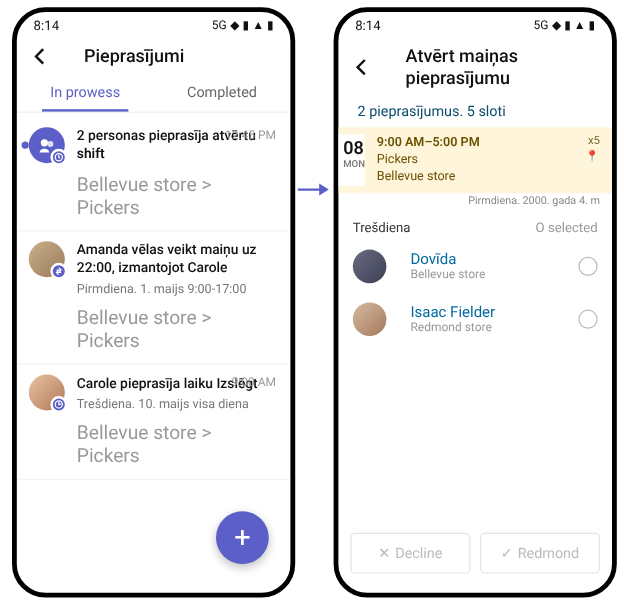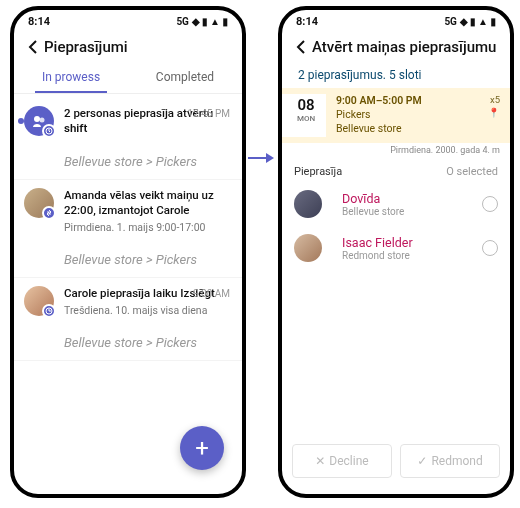--- a/index.html
+++ b/index.html
@@ -1,61 +1,61 @@
 <!DOCTYPE html>
 <html><head>
 <meta charset="utf-8">
 <style>
   * { box-sizing: border-box; margin: 0; padding: 0; font-family: -apple-system, "Segoe UI", Roboto, sans-serif; }
   body { background: #fff; width: 520px; height: 508px; position: relative; }
   .phone { position: absolute; width: 236px; height: 492px; border: 4px solid #000; border-radius: 28px; background: #fff; overflow: hidden; top: 6px; }
   #phone1 { left: 10px; }
   #phone2 { left: 278px; }
-  .statusbar { height: 22px; display: flex; justify-content: space-between; align-items: center; padding: 0 14px; font-size: 11px; font-weight: 700; color: #111; }
+  .statusbar { height: 22px; display: flex; justify-content: space-between; align-items: center; padding: 0 14px; font-size: 11px; font-weight: 400; color: #111; }
   .status-icons { display: flex; gap: 3px; align-items: center; font-size: 10px; margin-left: 36px; }
-  .header { display: flex; align-items: center; gap: 2px; padding: 6px 10px 4px 10px; }
+  .header { display: flex; align-items: center; gap: 28px; padding: 6px 10px 4px 10px; }
   .back-arrow svg { display: block; }
   .header-title { font-size: 15px; font-weight: 500; color: #111; }
   .tabs { display: flex; height: 34px; border-bottom: 1px solid #eee; }
   .tab { flex: 1; display: flex; align-items: center; justify-content: center; font-size: 12px; color: #666; position: relative; }
   .tab.active { color: #5b5fc7; }
   .tab.active::after { content:""; position:absolute; bottom:0; left: 18%; right:18%; height:2px; background:#5b5fc7; }
   .list { padding: 4px 0; }
   .item { display: flex; padding: 8px 10px 10px 10px; align-items: flex-start; border-bottom: 1px solid #f3f3f3; position: relative; }
   .avatar { width: 30px; height: 30px; border-radius: 50%; flex-shrink:0; margin-right: 10px; position: relative; display:block; }
   .avatar.purple { background: #5b5fc7; display:flex; align-items:center; justify-content:center; }
   .avatar.photo1 { background: linear-gradient(135deg,#c9b08a,#9b7a5a); }
   .avatar.photo2 { background: linear-gradient(135deg,#e7c3a2,#b27859); }
   .avatar.photo3 { background: linear-gradient(135deg,#696b80,#3d3f55); }
   .avatar.photo4 { background: linear-gradient(135deg,#d6bba2,#a3785a); }
   .badge { position:absolute; bottom:-2px; right:-2px; width:14px; height:14px; border-radius:50%; background:#5b5fc7; border:2px solid #fff; display:flex; align-items:center; justify-content:center; }
   .badge svg { display:block; }
   .item-body { flex: 1; min-width: 0; }
   .item-title { font-size: 11.5px; color: #111; line-height: 1.3; font-weight: 500; }
   .item-title .bold { font-weight: 600; }
   .item-sub { font-size: 10.5px; color: #777; margin-top: 3px; }
-  .item-sub2 { font-size: 13px; color: #999; margin-top: 18px; font-style: italic; }
+  .item-sub2 { font-size: 16px; color: #999; margin-top: 8px; }
   .item-time { font-size: 10px; color: #999; position:absolute; right:12px; top:10px; }
   .dot { width:6px; height:6px; border-radius:50%; background:#5b5fc7; position:absolute; left:4px; top:20px; }
   .fab { position:absolute; bottom: 24px; right: 18px; width: 44px; height: 44px; border-radius: 50%; background:#5b5fc7; display:flex; align-items:center; justify-content:center; color:#fff; font-size:24px; box-shadow: 0 3px 8px rgba(0,0,0,0.25); }
   
   .summary { padding: 8px 12px 4px 16px; font-size: 12px; color:#0c4a6e; }
   .shift-card { display:flex; background:#fff5db; margin:2px 0 0 0; padding:6px 10px; gap:10px; align-items:flex-start; position:relative; }
-  .shift-date { width:44px; text-align:center; font-size:15px; font-weight:600; color:#111; line-height:1; background:#fff; align-self:stretch; padding-top:4px; margin-left:-10px; padding-left:4px;}
+  .shift-date { width:22px; font-size:15px; font-weight:600; color:#111; line-height:1; background:#fff; align-self:stretch; padding-top:4px; margin-left:-10px; padding-left:4px;}
   .shift-date .dow { font-size:8px; font-weight:500; color:#777; margin-top:2px; }
   .shift-info { flex:1; font-size:10.5px; color:#6a5200; line-height:1.35; }
   .shift-time { font-weight:600; }
   .shift-right { text-align:right; font-size:9.5px; color:#7a6a28; line-height:1.35; }
   .shift-footnote { font-size:9px; color:#888; text-align:right; padding:2px 10px 6px 0; }
   .req-header { display:flex; justify-content:space-between; padding: 4px 12px; font-size: 11px; color:#333; }
   .req-header .sel { color:#999; }
   .req-row { display:flex; align-items:center; padding: 8px 12px; gap:10px; }
   .req-row .avatar { width:28px; height:28px; }
   .req-text { flex:1; }
-  .req-name { font-size:12.5px; color:#be185d; line-height:1.2; }
+  .req-name { font-size:12.5px; color:#0369a1; line-height:1.2; }
   .req-store { font-size:10px; color:#999; }
   .radio { width:16px; height:16px; border:1.5px solid #bbb; border-radius:50%; }
   .action-bar { position:absolute; bottom: 16px; left:10px; right:10px; display:flex; gap:8px; }
   .action-btn { flex:1; height:34px; border:1px solid #e3e3e3; border-radius:4px; display:flex; align-items:center; justify-content:center; font-size:12px; color:#bbb; gap:4px; background:#fff; }
   .arrow-between { position:absolute; left: 248px; top: 150px; }
 </style>
 </head>
 <body>
 
 <div class="arrow-between">
@@ -164,21 +164,21 @@
       <div>Pickers</div>
       <div>Bellevue store</div>
     </div>
     <div class="shift-right">
       <div>x5</div>
       <div>📍</div>
     </div>
   </div>
   <div class="shift-footnote">Pirmdiena. 2000. gada 4. m</div>
   <div class="req-header">
-    <span>Pieprasīja</span>
+    <span>Trešdiena</span>
     <span class="sel">O selected</span>
   </div>
   <div class="req-row">
     <span class="avatar photo3"></span>
     <div class="req-text">
       <div class="req-name">Dovīda</div>
       <div class="req-store">Bellevue store</div>
     </div>
     <span class="radio"></span>
   </div>

